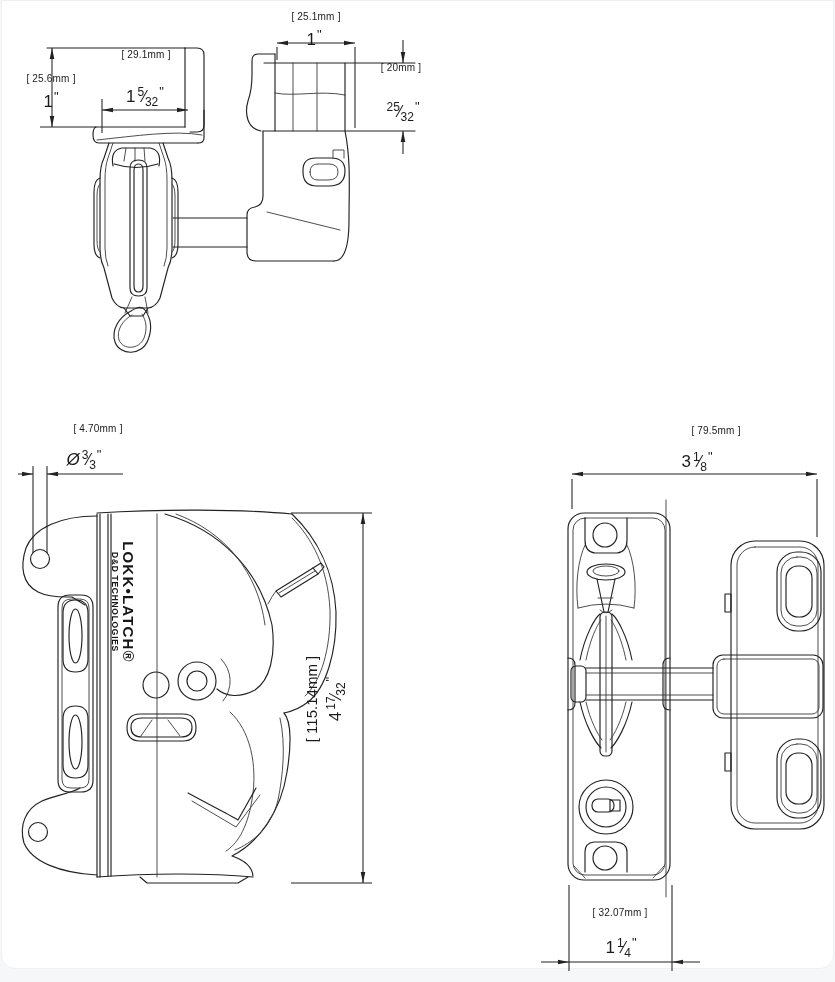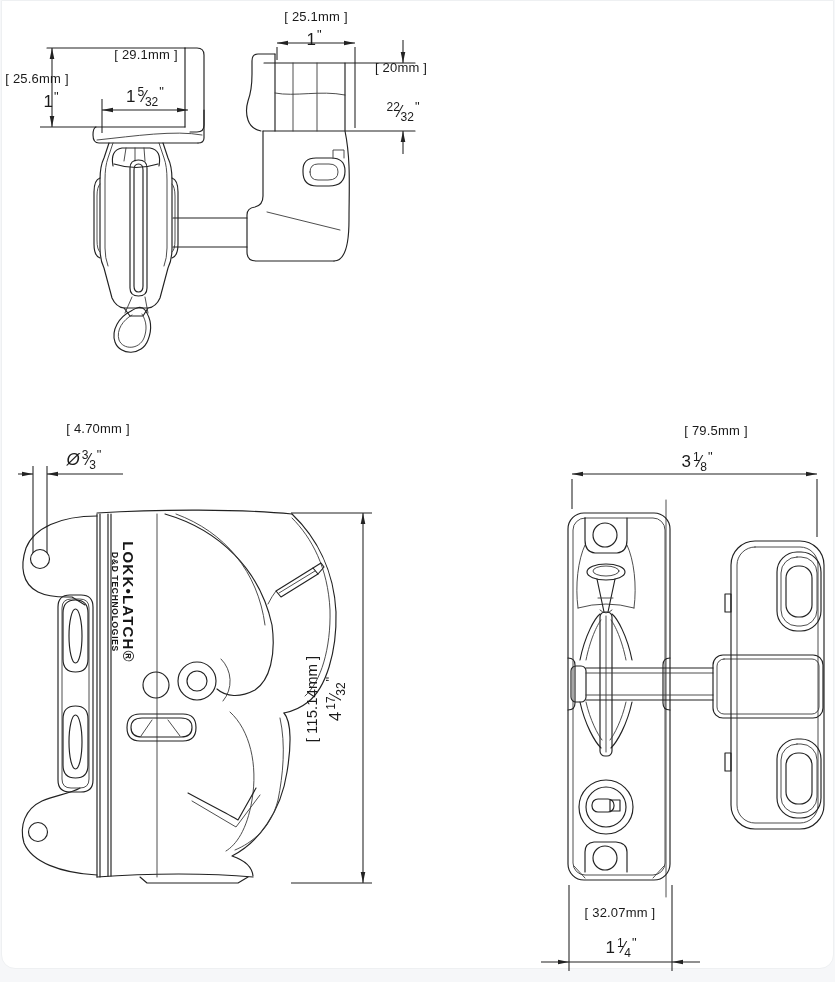--- a/index.html
+++ b/index.html
@@ -14,21 +14,21 @@
     position:absolute;left:1px;top:0;right:1px;bottom:13px;
     background:#ffffff;border:1px solid #eef0f2;
     border-radius:0 0 14px 14px;
   }
   svg.linework{position:absolute;left:0;top:0;}
   .ln{fill:none;stroke:#222222;stroke-width:1.15;stroke-linecap:round;stroke-linejoin:round;}
   .ln-thin{fill:none;stroke:#3a3a3a;stroke-width:0.9;stroke-linecap:round;}
   .dimln{fill:none;stroke:#222222;stroke-width:1.05;stroke-linecap:butt;}
   .arr{fill:#222222;stroke:none;}
   .lbl{position:absolute;white-space:nowrap;transform:translateX(-50%);line-height:18px;}
-  .lbl.mm{font-size:13px;letter-spacing:0.2px;}
+  .lbl.mm{font-size:10px;letter-spacing:0.2px;}
   .lbl.in{font-size:17px;line-height:20px;}
   .fr{display:inline-block;margin-left:2px;}
   .fr sup{font-size:12px;vertical-align:6px;margin-right:-1px;}
   .fr .sl{font-size:16px;}
   .fr sub{font-size:12px;vertical-align:-4px;margin-left:-1px;text-align:right;}
   .q{font-size:13px;vertical-align:6px;margin-left:1px;}
   .phi{font-style:italic;}
   .rot-dim{
     position:absolute;transform:rotate(-90deg);transform-origin:0 0;
     text-align:center;white-space:nowrap;
@@ -241,31 +241,31 @@
     <path class="arr" d="M817,474 l-11,-2.3 v4.6 z"></path>
     <path class="dimln" d="M572,479 V509 M817,479 V537"></path>
 
     <path class="dimln" d="M569,885 V971 M672,885 V971"></path>
     <path class="dimln" d="M541,962 H700"></path>
     <path class="arr" d="M569,962 l-11,-2.3 v4.6 z"></path>
     <path class="arr" d="M672,962 l11,-2.3 v4.6 z"></path>
   </g>
 </svg>
 
-<div class="lbl mm" style="left:37px;top:70px">[ 25.6mm ]</div>
+<div class="lbl mm" style="left:51px;top:70px">[ 25.6mm ]</div>
 <div class="lbl in" style="left:51px;top:87px"><span>1</span><span class="q">"</span></div>
 
 <div class="lbl mm" style="left:146px;top:46px">[ 29.1mm ]</div>
 <div class="lbl in" style="left:145px;top:82px"><span>1</span><span class="fr"><sup>5</sup><span class="sl">⁄</span><sub>32</sub></span><span class="q">"</span></div>
 
 <div class="lbl mm" style="left:316px;top:8px">[ 25.1mm ]</div>
 <div class="lbl in" style="left:314px;top:25px"><span>1</span><span class="q">"</span></div>
 
 <div class="lbl mm" style="left:401px;top:59px">[ 20mm ]</div>
-<div class="lbl in" style="left:402px;top:97px"><span></span><span class="fr"><sup>22</sup><span class="sl">⁄</span><sub>32</sub></span><span class="q">"</span></div>
+<div class="lbl in" style="left:402px;top:97px"><span></span><span class="fr"><sup>25</sup><span class="sl">⁄</span><sub>32</sub></span><span class="q">"</span></div>
 
 <div class="lbl mm" style="left:98px;top:420px">[ 4.70mm ]</div>
 <div class="lbl in" style="left:84px;top:445px"><span class="phi">Ø</span><span class="fr"><sup>3</sup><span class="sl">⁄</span><sub>3</sub></span><span class="q">"</span></div>
 
 <div class="rot-dim" style="left:303px;top:785px;width:172px">
   <div class="line-mm">[ 115.14mm ]</div>
   <div class="line-in"><span>4</span><span class="fr"><sup>17</sup><span class="sl">⁄</span><sub>32</sub></span><span class="q">"</span></div>
 </div>
 
 <div class="lbl mm" style="left:716px;top:422px">[ 79.5mm ]</div>

